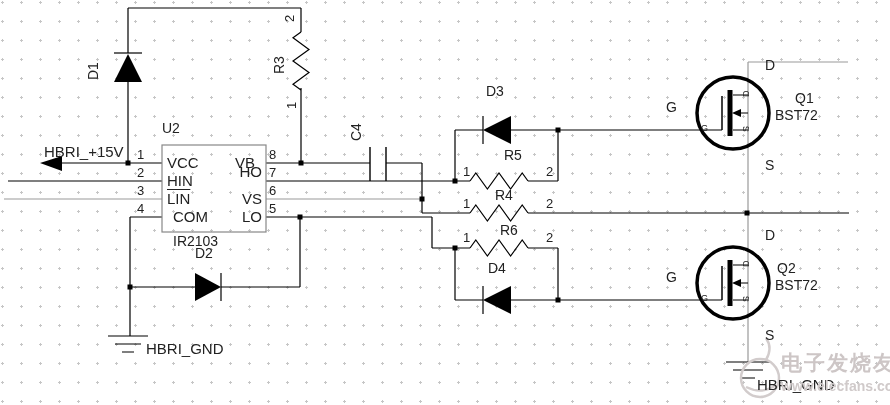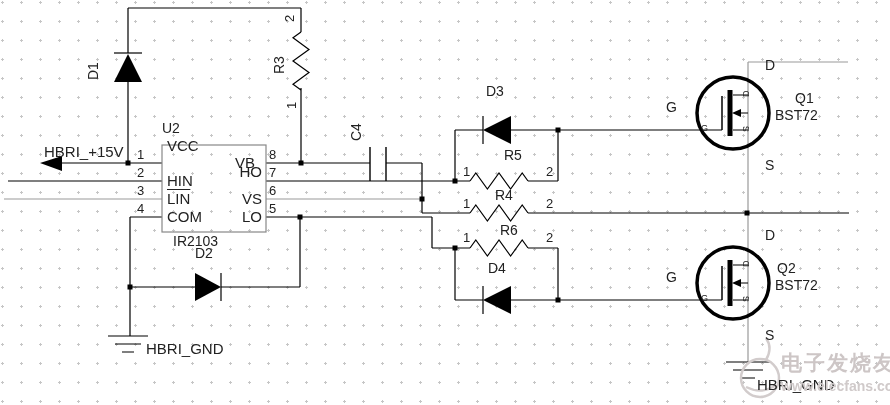--- a/index.html
+++ b/index.html
@@ -103,24 +103,24 @@
       <path d="M746,387 q16,8 30,-2"></path>
     </g>
   </svg>
 
   <div class="txt t15" style="left:44px;top:144px">HBRI_+15V</div>
   <div class="txt t15" style="left:146px;top:341px">HBRI_GND</div>
   <div class="txt t15" style="left:757px;top:377px">HBRI_GND</div>
 
   <div class="txt" style="left:162px;top:121px">U2</div>
   <div class="txt" style="left:173px;top:234px">IR2103</div>
-  <div class="txt t15" style="left:167px;top:138px">VCC</div>
+  <div class="txt t15" style="left:167px;top:155px">VCC</div>
   <div class="txt t15" style="left:167px;top:173px">HIN</div>
   <div class="txt t15 ov" style="left:167px;top:191px">LIN</div>
-  <div class="txt t15" style="left:167px;top:209px">COM</div>
+  <div class="txt t15" style="left:173px;top:209px">COM</div>
   <div class="txt t15 ralign" style="left:223px;top:155px">VB</div>
   <div class="txt t15 ralign" style="left:230px;top:164px">HO</div>
   <div class="txt t15 ralign" style="left:230px;top:191px">VS</div>
   <div class="txt t15 ralign" style="left:230px;top:209px">LO</div>
   <div class="txt t13" style="left:137px;top:148px">1</div>
   <div class="txt t13" style="left:137px;top:166px">2</div>
   <div class="txt t13" style="left:137px;top:184px">3</div>
   <div class="txt t13" style="left:137px;top:202px">4</div>
   <div class="txt t13" style="left:269px;top:148px">8</div>
   <div class="txt t13" style="left:269px;top:166px">7</div>

